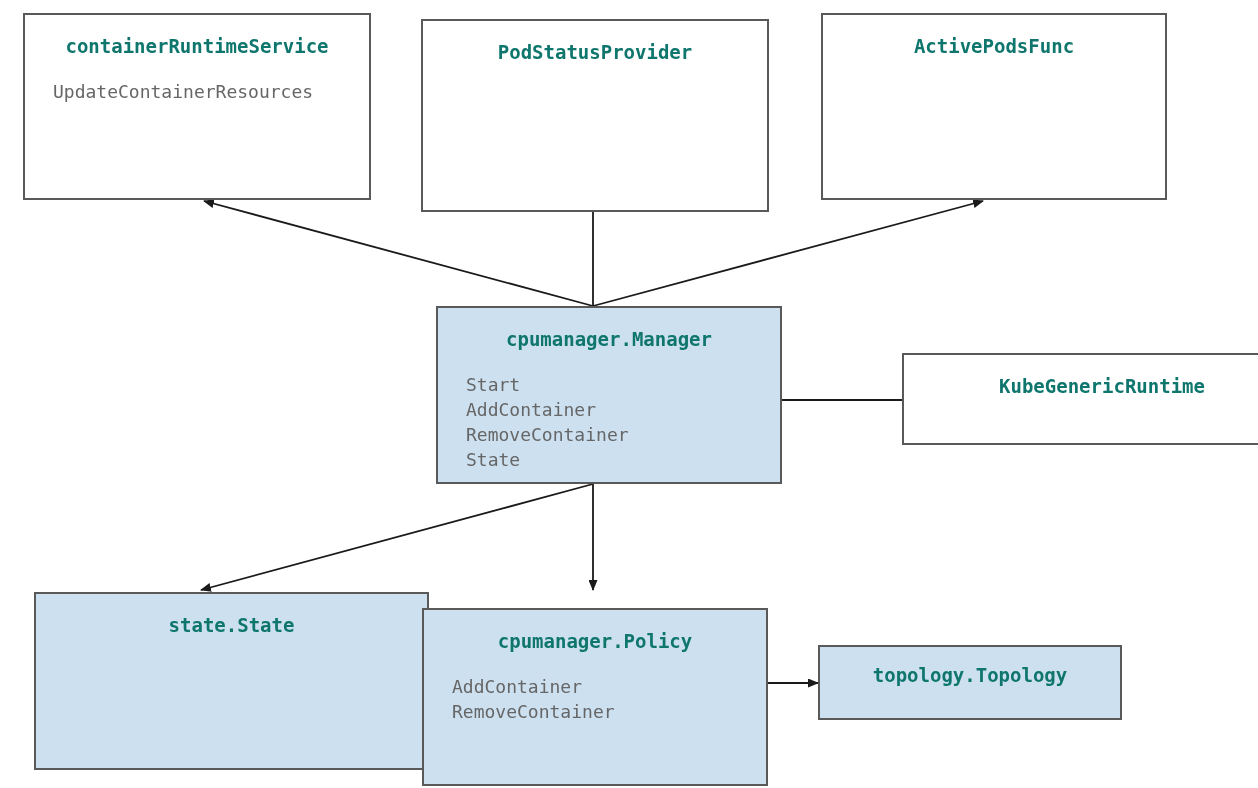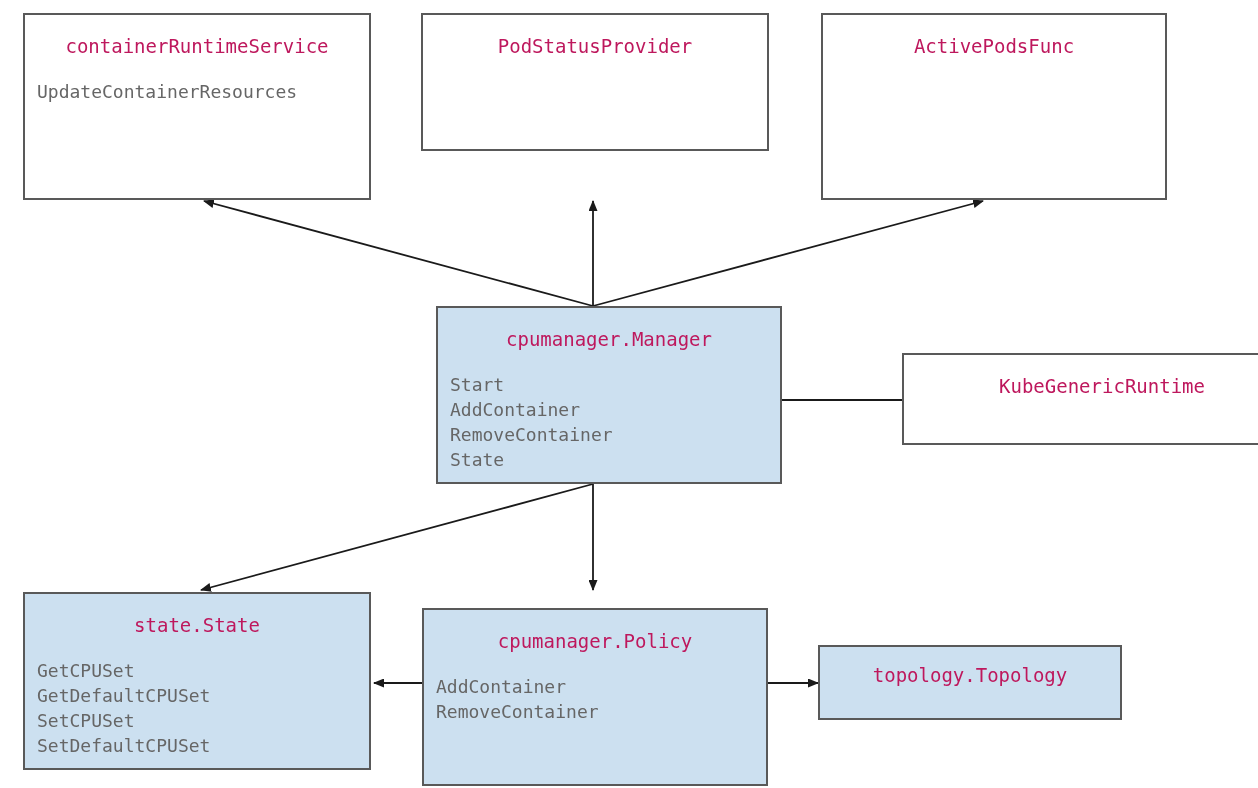--- a/index.html
+++ b/index.html
@@ -30,32 +30,32 @@
     border: 2px solid #595959;
     background: #ffffff;
     padding: 0;
     overflow: hidden;
   }
   .node.filled {
     background: #cce0f0;
   }
   .node-title {
     font-family: "DejaVu Sans Mono", "Liberation Mono", monospace;
-    font-weight: normal;
+    font-weight: bold;
     font-size: 19px;
-    color: #be185d;
+    color: #0f766e;
     text-align: center;
     letter-spacing: 0px;
     white-space: nowrap;
     margin-top: 20px;
     line-height: 22px;
   }
   .node-members {
     margin-top: 22px;
-    padding-left: 12px;
+    padding-left: 28px;
   }
   .member {
     font-family: "DejaVu Sans Mono", "Liberation Mono", monospace;
     font-size: 18px;
     color: #666666;
     line-height: 25px;
     white-space: nowrap;
     text-align: left;
   }
 </style>
@@ -88,21 +88,21 @@
     <line x1="768" y1="683" x2="818" y2="683" stroke="#1a1a1a" stroke-width="1.8" marker-end="url(#arrowhead)"></line>
   </svg>
 
   <div class="node" style="left:23px; top:13px; width:348px; height:187px;">
     <div class="node-title">containerRuntimeService</div>
     <div class="node-members">
       <div class="member">UpdateContainerResources</div>
     </div>
   </div>
 
-  <div class="node" style="left:421px; top:13px; width:348px; height:138px;">
+  <div class="node" style="left:421px; top:19px; width:348px; height:193px;">
     <div class="node-title">PodStatusProvider</div>
   </div>
 
   <div class="node" style="left:821px; top:13px; width:346px; height:187px;">
     <div class="node-title">ActivePodsFunc</div>
   </div>
 
   <div class="node filled" style="left:436px; top:306px; width:346px; height:178px;">
     <div class="node-title">cpumanager.Manager</div>
     <div class="node-members">
@@ -110,28 +110,22 @@
       <div class="member">AddContainer</div>
       <div class="member">RemoveContainer</div>
       <div class="member">State</div>
     </div>
   </div>
 
   <div class="node" style="left:902px; top:353px; width:400px; height:92px;">
     <div class="node-title" style="margin-top:20px;">KubeGenericRuntime</div>
   </div>
 
-  <div class="node filled" style="left:23px; top:592px; width:348px; height:178px;">
+  <div class="node filled" style="left:34px; top:592px; width:395px; height:178px;">
     <div class="node-title">state.State</div>
-    <div class="node-members">
-      <div class="member">GetCPUSet</div>
-      <div class="member">GetDefaultCPUSet</div>
-      <div class="member">SetCPUSet</div>
-      <div class="member">SetDefaultCPUSet</div>
-    </div>
   </div>
 
   <div class="node filled" style="left:422px; top:608px; width:346px; height:178px;">
     <div class="node-title">cpumanager.Policy</div>
     <div class="node-members">
       <div class="member">AddContainer</div>
       <div class="member">RemoveContainer</div>
     </div>
   </div>
 

